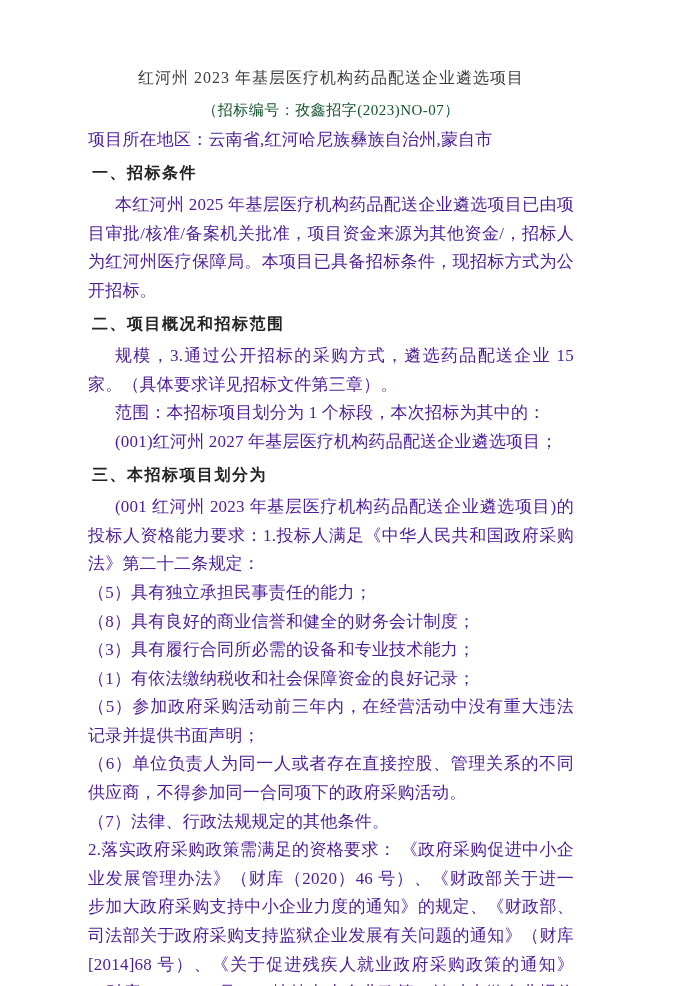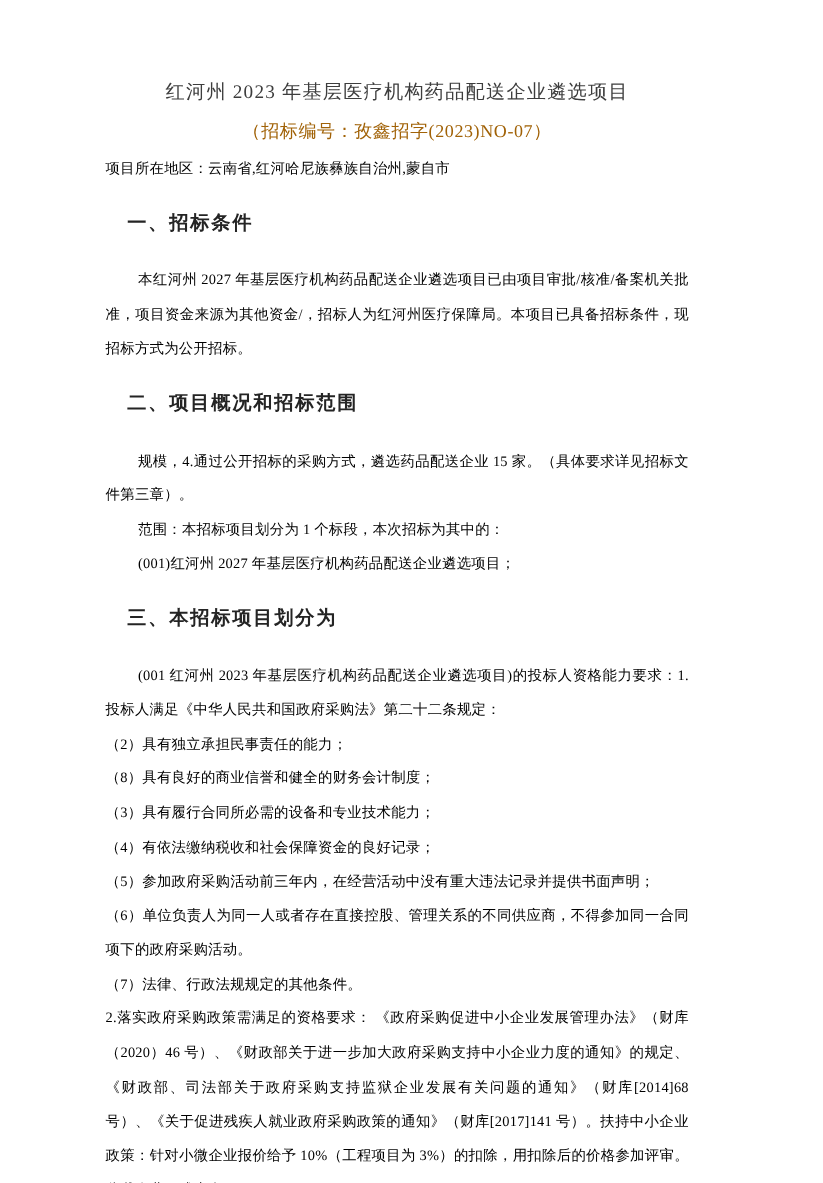--- a/index.html
+++ b/index.html
@@ -27,39 +27,39 @@
     text-align: center;
     letter-spacing: 1px;
     color: #3d3d3d;
     font-weight: normal;
   }
   .doc-subtitle {
     font-size: 15px;
     line-height: 32px;
     text-align: center;
     letter-spacing: 0.5px;
-    color: #a16207;
+    color: #14532d;
     font-weight: normal;
   }
   .loc {
     margin-top: 36px;
   }
   p.body-line {
     margin: 0;
-    font-size: 12px;
+    font-size: 17px;
     line-height: 28.6px;
     text-align: justify;
     letter-spacing: 0.2px;
-    color: #000000;
+    color: #4c1d95;
   }
   p.indent {
     text-indent: 27px;
   }
   h2.sec-heading {
-    margin: 18px;
+    margin: 4px;
     font-size: 16px;
     line-height: 28.6px;
     font-weight: bold;
     letter-spacing: 1.5px;
     color: #242424;
     font-family: "Liberation Sans", "DejaVu Sans", sans-serif;
   }
 </style>
 </head>
 <body>
@@ -67,41 +67,41 @@
 <div class="page">
 
   <div class="doc-title">红河州 2023 年基层医疗机构药品配送企业遴选项目</div>
 
   <div class="doc-subtitle">（招标编号：孜鑫招字(2023)NO-07）</div>
 
   <p class="body-line loc">项目所在地区：云南省,红河哈尼族彝族自治州,蒙自市</p>
 
   <h2 class="sec-heading">一、招标条件</h2>
 
-  <p class="body-line indent">本红河州 2027 年基层医疗机构药品配送企业遴选项目已由项目审批/核准/备案机关批准，项目资金来源为其他资金/，招标人为红河州医疗保障局。本项目已具备招标条件，现招标方式为公开招标。</p>
+  <p class="body-line indent">本红河州 2025 年基层医疗机构药品配送企业遴选项目已由项目审批/核准/备案机关批准，项目资金来源为其他资金/，招标人为红河州医疗保障局。本项目已具备招标条件，现招标方式为公开招标。</p>
 
   <h2 class="sec-heading">二、项目概况和招标范围</h2>
 
-  <p class="body-line indent">规模，4.通过公开招标的采购方式，遴选药品配送企业 15 家。（具体要求详见招标文件第三章）。</p>
+  <p class="body-line indent">规模，3.通过公开招标的采购方式，遴选药品配送企业 15 家。（具体要求详见招标文件第三章）。</p>
 
   <p class="body-line indent">范围：本招标项目划分为 1 个标段，本次招标为其中的：</p>
 
   <p class="body-line indent">(001)红河州 2027 年基层医疗机构药品配送企业遴选项目；</p>
 
   <h2 class="sec-heading">三、本招标项目划分为</h2>
 
   <p class="body-line indent">(001 红河州 2023 年基层医疗机构药品配送企业遴选项目)的投标人资格能力要求：1.投标人满足《中华人民共和国政府采购法》第二十二条规定：</p>
 
-  <p class="body-line">（2）具有独立承担民事责任的能力；</p>
+  <p class="body-line">（5）具有独立承担民事责任的能力；</p>
 
   <p class="body-line">（8）具有良好的商业信誉和健全的财务会计制度；</p>
 
   <p class="body-line">（3）具有履行合同所必需的设备和专业技术能力；</p>
 
-  <p class="body-line">（4）有依法缴纳税收和社会保障资金的良好记录；</p>
+  <p class="body-line">（1）有依法缴纳税收和社会保障资金的良好记录；</p>
 
   <p class="body-line">（5）参加政府采购活动前三年内，在经营活动中没有重大违法记录并提供书面声明；</p>
 
   <p class="body-line">（6）单位负责人为同一人或者存在直接控股、管理关系的不同供应商，不得参加同一合同项下的政府采购活动。</p>
 
   <p class="body-line">（7）法律、行政法规规定的其他条件。</p>
 
   <p class="body-line">2.落实政府采购政策需满足的资格要求： 《政府采购促进中小企业发展管理办法》（财库（2020）46 号）、《财政部关于进一步加大政府采购支持中小企业力度的通知》的规定、《财政部、司法部关于政府采购支持监狱企业发展有关问题的通知》（财库[2014]68 号）、《关于促进残疾人就业政府采购政策的通知》（财库[2017]141 号）。扶持中小企业政策：针对小微企业报价给予 10%（工程项目为 3%）的扣除，用扣除后的价格参加评审。监狱企业、残疾人</p>
 
 </div>

